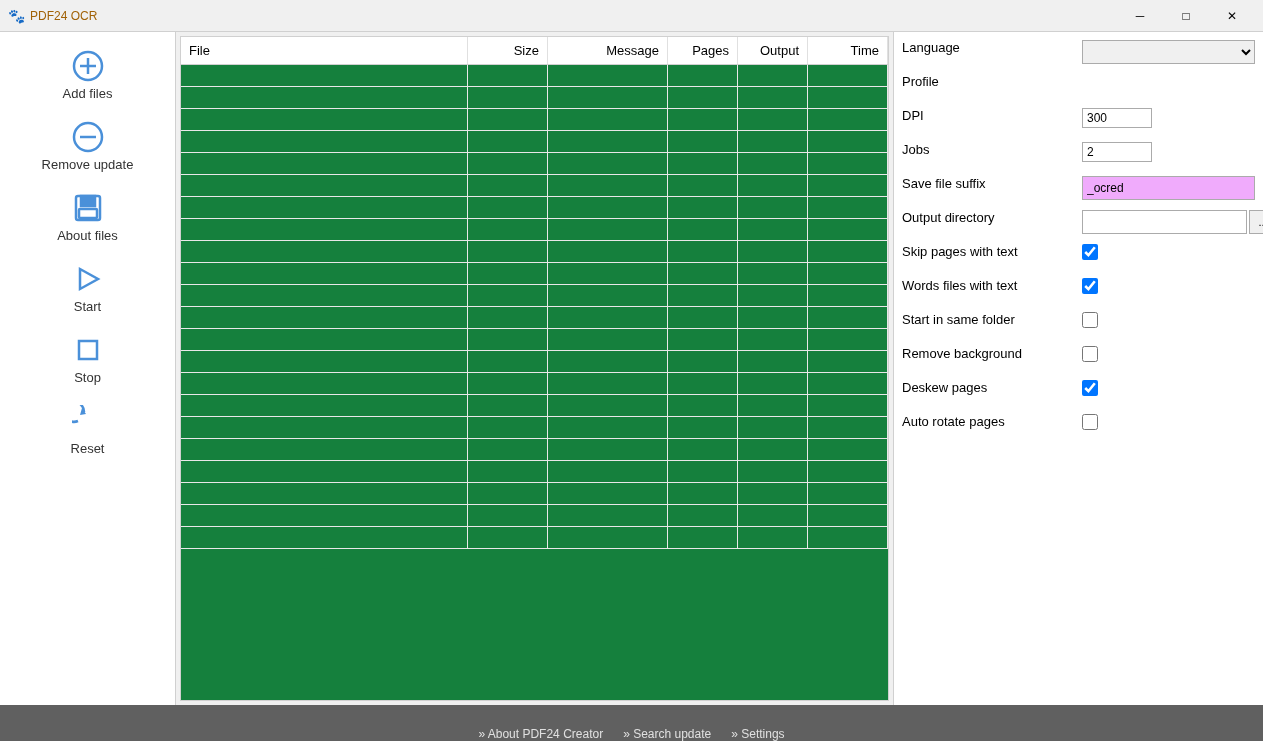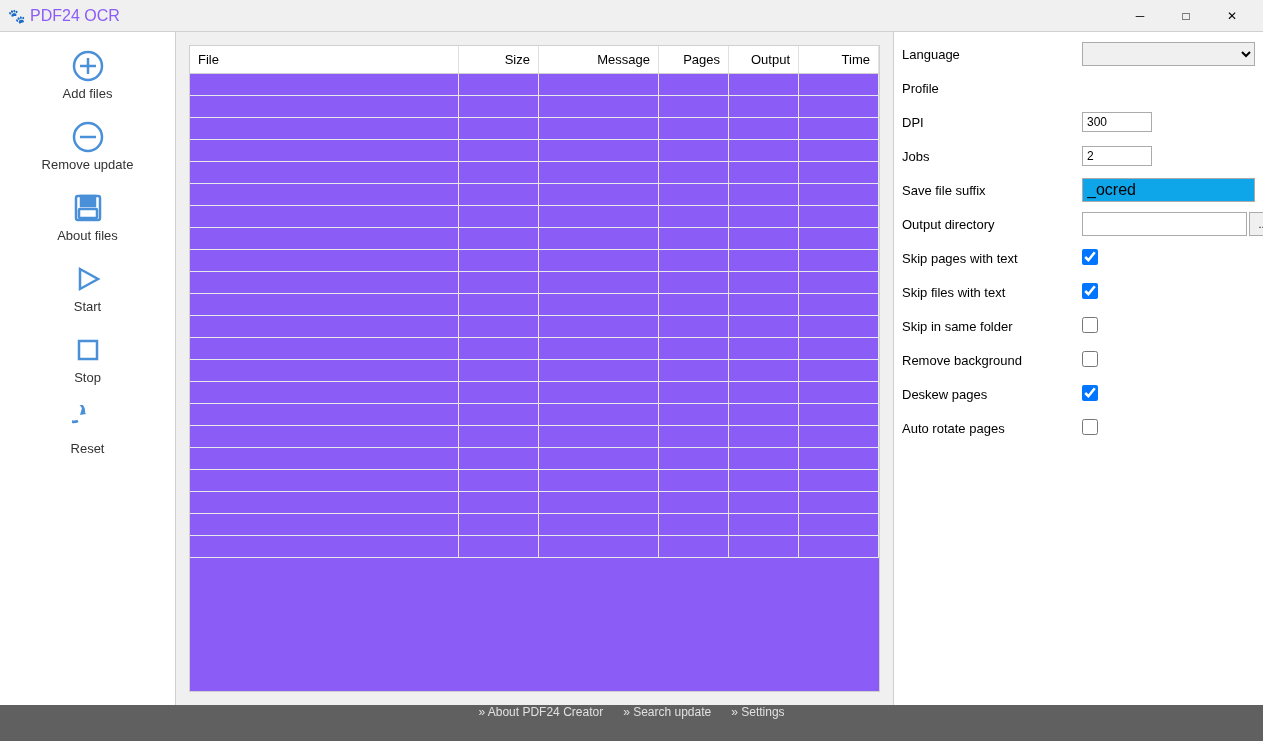--- a/index.html
+++ b/index.html
@@ -24,22 +24,22 @@
       border-bottom: 1px solid #d0d0d0;
       flex-shrink: 0;
     }
     .title-bar-icon {
       width: 16px;
       height: 16px;
       margin-right: 6px;
       font-size: 14px;
     }
     .title-bar-text {
-      font-size: 16px;
-      color: #8b5cf6;
+      font-size: 12px;
+      color: #a16207;
       flex: 1;
     }
     .title-bar-controls {
       display: flex;
       gap: 0;
     }
     .title-bar-btn {
       width: 46px;
       height: 32px;
       border: none;
@@ -85,23 +85,23 @@
     .sidebar-btn .icon-svg {
       width: 32px;
       height: 32px;
       margin-bottom: 4px;
       color: #4a90d9;
     }
 
     
     .file-list-container {
       flex: 1;
-      background: #8b5cf6;
+      background: #15803d;
       border: 1px solid #d0d0d0;
-      margin: 13px;
+      margin: 4px;
       overflow: hidden;
       display: flex;
       flex-direction: column;
     }
     .file-list-header {
       display: grid;
       grid-template-columns: 1fr 80px 120px 70px 70px 80px;
       border-bottom: 1px solid #d0d0d0;
       background: #fff;
       font-weight: 400;
@@ -134,21 +134,20 @@
     .settings-panel {
       width: 370px;
       background: #fff;
       border-left: 1px solid #d0d0d0;
       padding: 8px;
       flex-shrink: 0;
       overflow-y: auto;
     }
     .settings-row {
       display: flex;
-      align-items: center;
       margin-bottom: 6px;
       min-height: 28px;
     }
     .settings-label {
       width: 180px;
       font-size: 13px;
       color: #000;
       flex-shrink: 0;
     }
     .settings-control {
@@ -168,22 +167,22 @@
       height: 20px;
       border: 1px solid #ababab;
       background: #fff;
       font-size: 12px;
       padding: 0 4px;
     }
     .settings-input-wide {
       width: 100%;
       height: 24px;
       border: 1px solid #ababab;
-      background: #0ea5e9;
-      font-size: 16px;
+      background: #f0abfc;
+      font-size: 12px;
       padding: 0 4px;
     }
     .output-dir-row {
       display: flex;
       gap: 2px;
       width: 100%;
     }
     .output-dir-input {
       flex: 1;
       height: 24px;
@@ -207,21 +206,21 @@
       width: 16px;
       height: 16px;
       cursor: pointer;
     }
 
     
     .footer {
       height: 36px;
       background: #606060;
       display: flex;
-      align-items: flex-start;
+      align-items: flex-end;
       justify-content: center;
       gap: 20px;
       flex-shrink: 0;
     }
     .footer-link {
       color: #e0e0e0;
       font-size: 12px;
       cursor: pointer;
       text-decoration: none;
     }
@@ -526,28 +525,28 @@
     </div>
 
     <div class="settings-row">
       <span class="settings-label">Skip pages with text</span>
       <div class="settings-control">
         <input type="checkbox" class="checkbox-input" checked="" style="">
       </div>
     </div>
 
     <div class="settings-row">
-      <span class="settings-label">Skip files with text</span>
+      <span class="settings-label">Words files with text</span>
       <div class="settings-control">
         <input type="checkbox" class="checkbox-input" checked="" style="">
       </div>
     </div>
 
     <div class="settings-row">
-      <span class="settings-label">Skip in same folder</span>
+      <span class="settings-label">Start in same folder</span>
       <div class="settings-control">
         <input type="checkbox" class="checkbox-input" style="">
       </div>
     </div>
 
     <div class="settings-row">
       <span class="settings-label">Remove background</span>
       <div class="settings-control">
         <input type="checkbox" class="checkbox-input" style="">
       </div>

